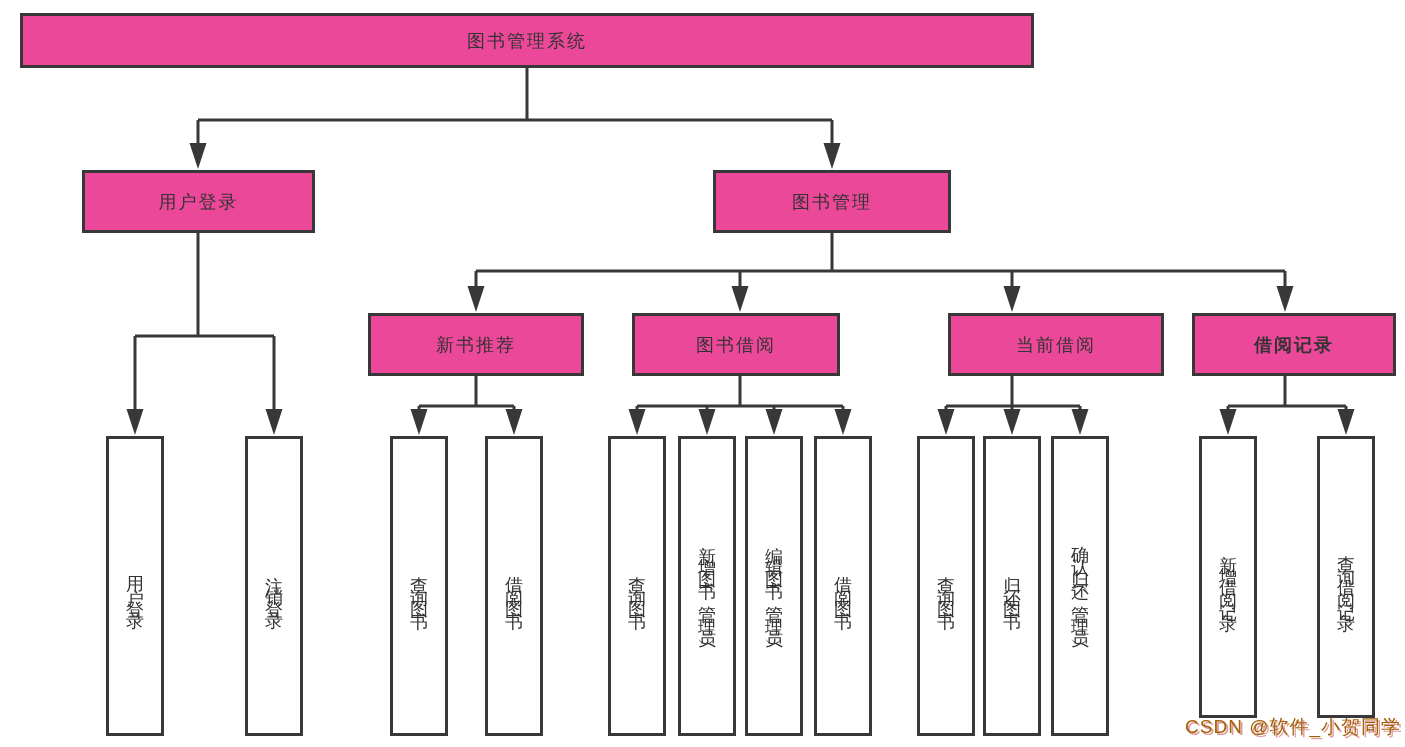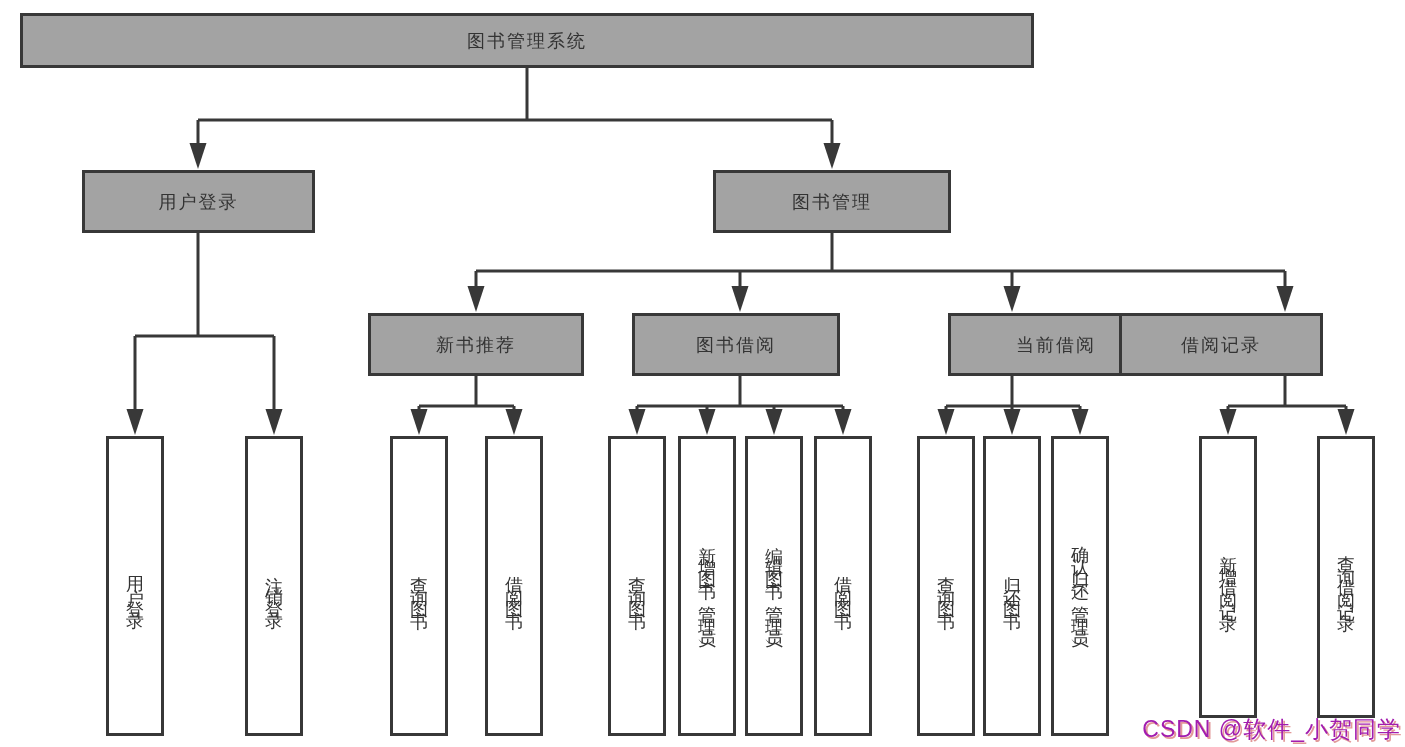--- a/index.html
+++ b/index.html
@@ -26,21 +26,21 @@
   }
   .connectors path {
     fill: none;
     stroke: #383838;
     stroke-width: 3;
   }
   .node {
     position: absolute;
     box-sizing: border-box;
     border: 3px solid #383838;
-    background: #a3a3a3;
+    background: #ec4899;
     display: flex;
     align-items: center;
     justify-content: center;
     font-size: 18px;
     letter-spacing: 2px;
     color: #333333;
   }
   .leaf {
     position: absolute;
     box-sizing: border-box;
@@ -51,23 +51,23 @@
     text-align: center;
     line-height: 52px;
     font-size: 18px;
     letter-spacing: 12px;
     color: #333333;
   }
   .watermark {
     position: absolute;
     top: 714px;
     right: 4px;
-    font-size: 23px;
+    font-size: 19px;
     letter-spacing: 1px;
-    color: #a21caf;
+    color: #a16207;
     text-shadow: 2px 2px 0 rgba(214, 110, 110, 0.7);
     white-space: nowrap;
     z-index: 5;
   }
 </style>
 </head>
 <body>
 
 <div class="canvas">
 
@@ -125,21 +125,21 @@
   </svg>
 
   <div class="node" style="left:20px; top:13px; width:1014px; height:55px;">图书管理系统</div>
 
   <div class="node" style="left:82px; top:170px; width:233px; height:63px;">用户登录</div>
   <div class="node" style="left:368px; top:313px; width:216px; height:63px;">新书推荐</div>
 
   <div class="node" style="left:713px; top:170px; width:238px; height:63px;">图书管理</div>
   <div class="node" style="left:632px; top:313px; width:208px; height:63px;">图书借阅</div>
   <div class="node" style="left:948px; top:313px; width:216px; height:63px;">当前借阅</div>
-  <div class="node" style="left:1119px; top:313px; width:204px; height:63px;">借阅记录</div>
+  <div class="node" style="left:1192px; top:313px; width:204px; height:63px;font-weight:bold;">借阅记录</div>
 
   <div class="leaf" style="left:106px; top:436px; width:58px; height:300px;">用户登录</div>
   <div class="leaf" style="left:245px; top:436px; width:58px; height:300px;">注销登录</div>
 
   <div class="leaf" style="left:390px; top:436px; width:58px; height:300px;">查询图书</div>
   <div class="leaf" style="left:485px; top:436px; width:58px; height:300px;">借阅图书</div>
 
   <div class="leaf" style="left:608px; top:436px; width:58px; height:300px;">查询图书</div>
   <div class="leaf" style="left:678px; top:436px; width:58px; height:300px;">新增图书（管理员）</div>
   <div class="leaf" style="left:745px; top:436px; width:58px; height:300px;">编辑图书（管理员）</div>

